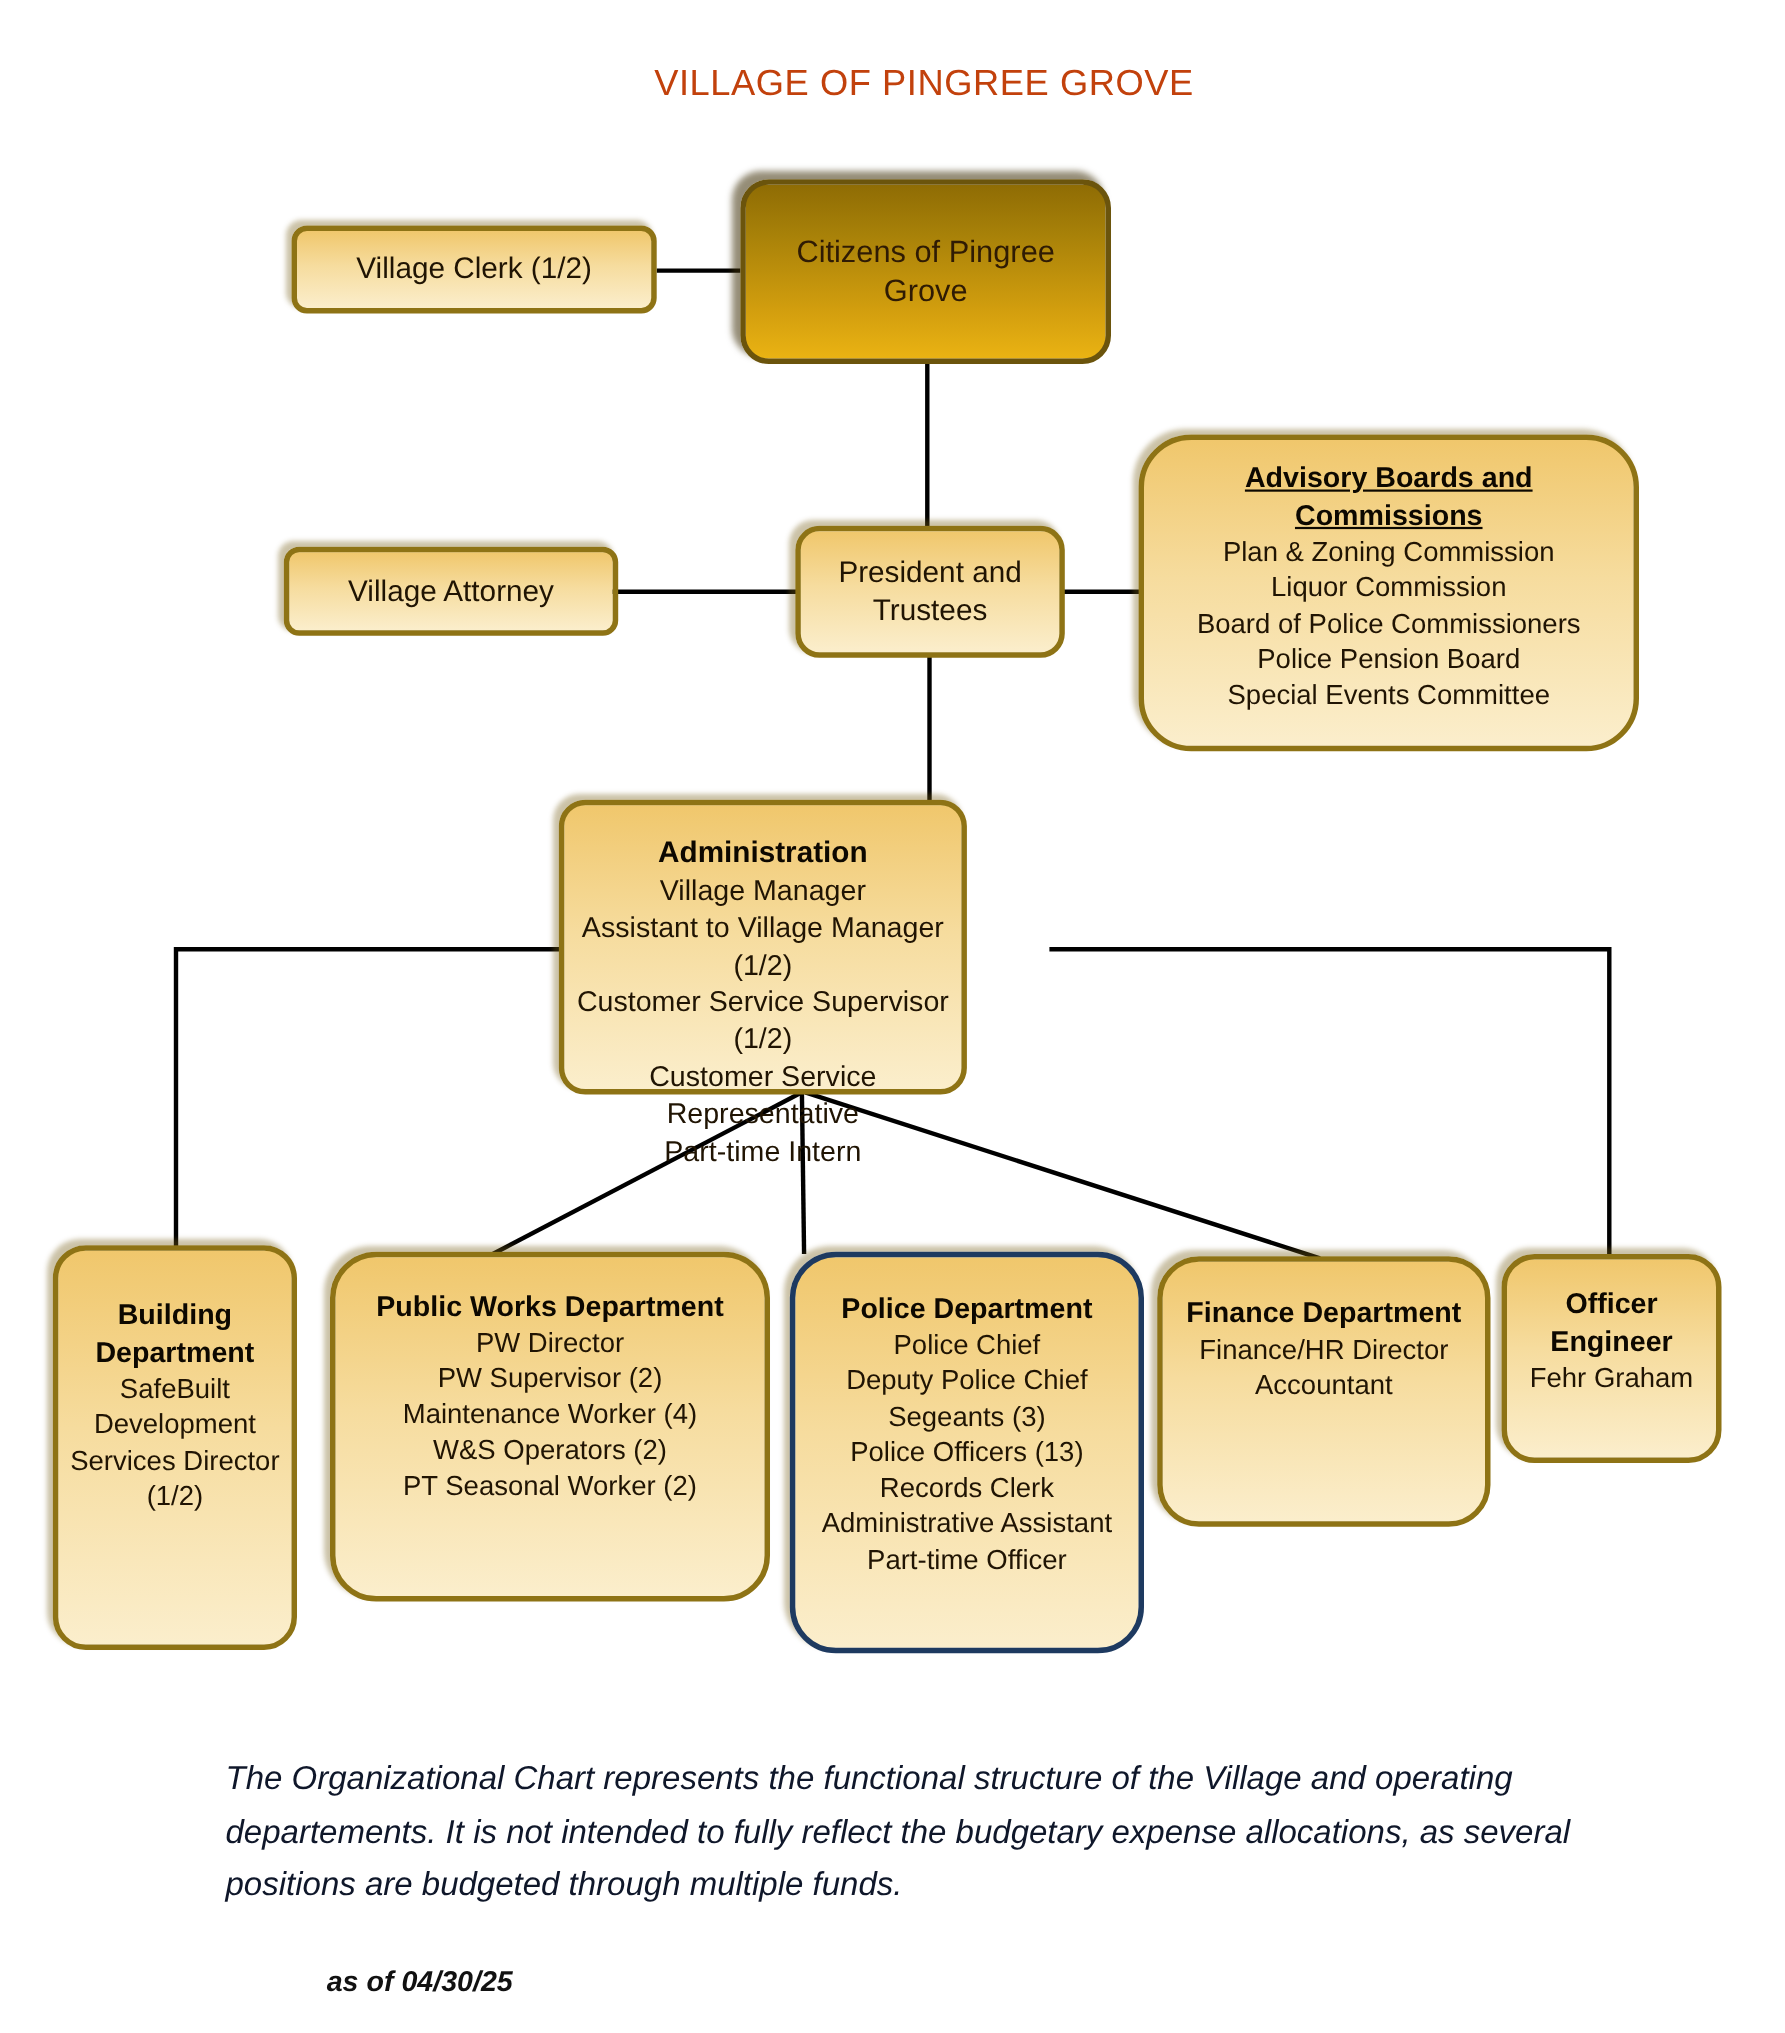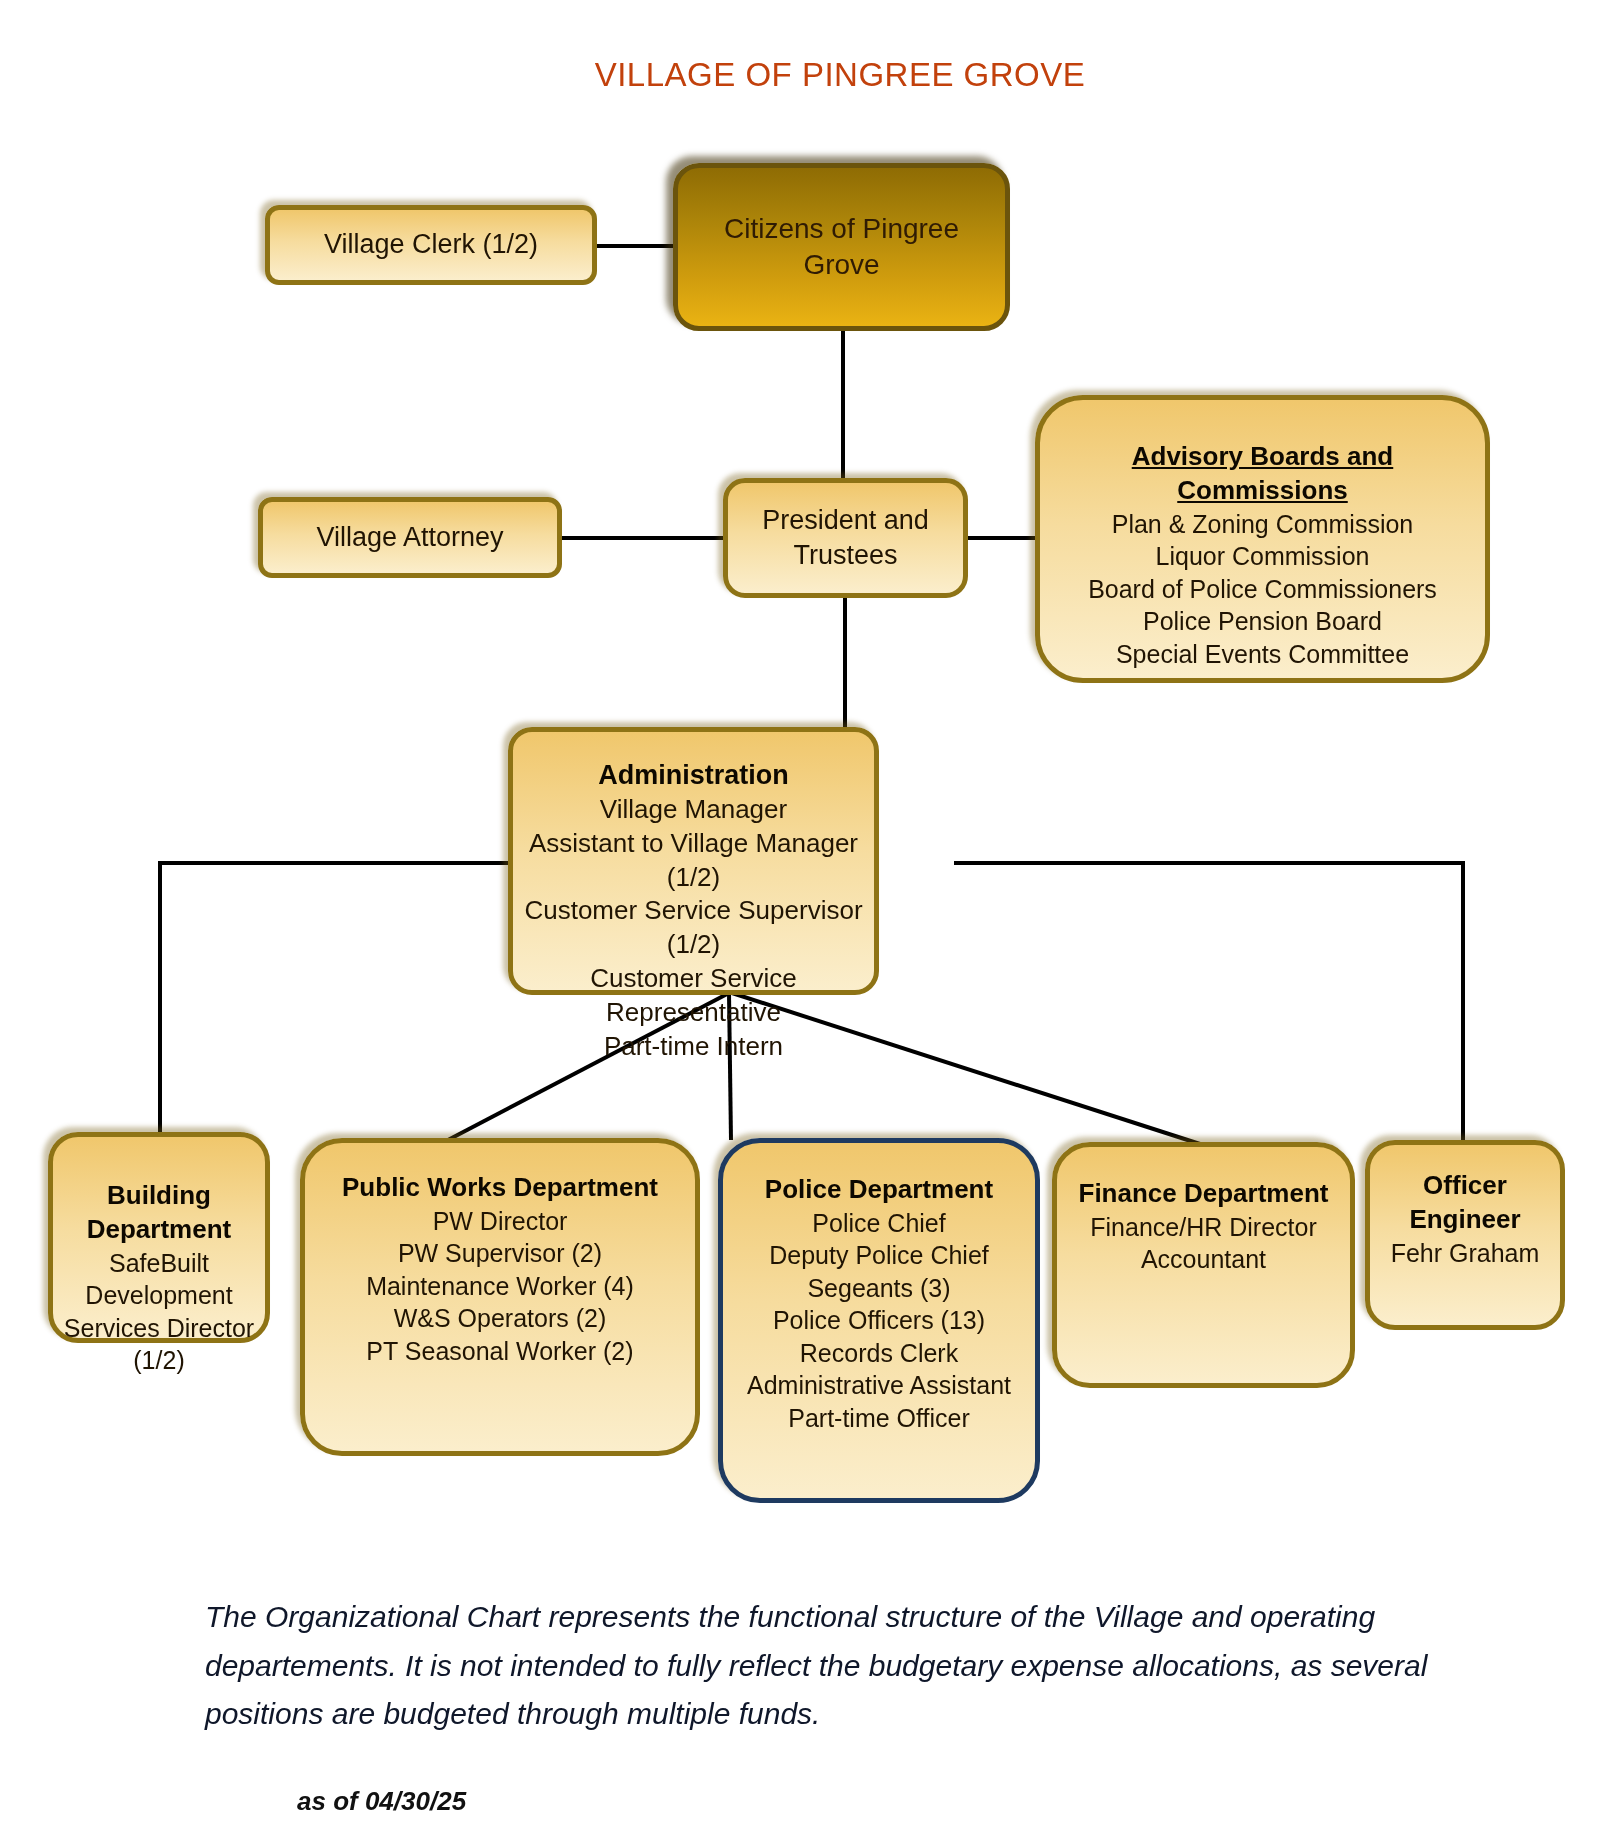--- a/index.html
+++ b/index.html
@@ -44,25 +44,25 @@
   .top-align { justify-content: flex-start; }
 
   .n-clerk     { left: 265px; top: 205px; width: 332px; height: 80px;  border-radius: 14px; }
   .n-citizens  { left: 673px; top: 163px; width: 337px; height: 168px; border-radius: 26px;
                  background: linear-gradient(180deg, #8f6c04 0%, #a98209 30%, #d29e0e 72%, #eab313 100%);
                  border-color: #6b540c; color: #2f1b04;
                  box-shadow: -7px -7px 6px rgba(62, 47, 8, 0.55); }
   .n-citizens .node-label { font-size: 28px; }
   .n-attorney  { left: 218px; top: 497px; width: 304px; height: 81px;  border-radius: 14px; margin-left: 40px; }
   .n-president { left: 723px; top: 478px; width: 245px; height: 120px; border-radius: 22px; }
-  .n-advisory  { left: 1035px; top: 395px; width: 455px; height: 288px; border-radius: 48px; padding-top: 40px; }
+  .n-advisory  { left: 1035px; top: 395px; width: 455px; height: 288px; border-radius: 48px; padding-top: 18px; }
   .n-admin     { left: 508px;  top: 727px; width: 371px; height: 268px; border-radius: 24px; padding-top: 26px; }
   .n-admin .node-title { font-size: 27px; }
   .n-admin .node-lines { font-size: 26px; text-align: center; }
-  .n-building  { left: 48px;   top: 1132px; width: 222px; height: 211px; border-radius: 30px; padding-top: 42px; }
+  .n-building  { left: 48px;   top: 1132px; width: 222px; height: 368px; border-radius: 30px; padding-top: 42px; }
   .n-pw        { left: 300px;  top: 1138px; width: 400px; height: 318px; border-radius: 42px; padding-top: 28px; }
   .n-police    { left: 718px;  top: 1138px; width: 322px; height: 365px; border-radius: 42px;
                  border-color: #1e3a60; padding-top: 30px; }
   .n-finance   { left: 1052px; top: 1142px; width: 303px; height: 246px; border-radius: 38px; padding-top: 30px; }
   .n-engineer  { left: 1365px; top: 1140px; width: 200px; height: 190px; border-radius: 30px; padding-top: 24px; }
 
   .footer-note {
     position: absolute;
     left: 205px; top: 1593px; width: 1330px;
     font-style: italic;

